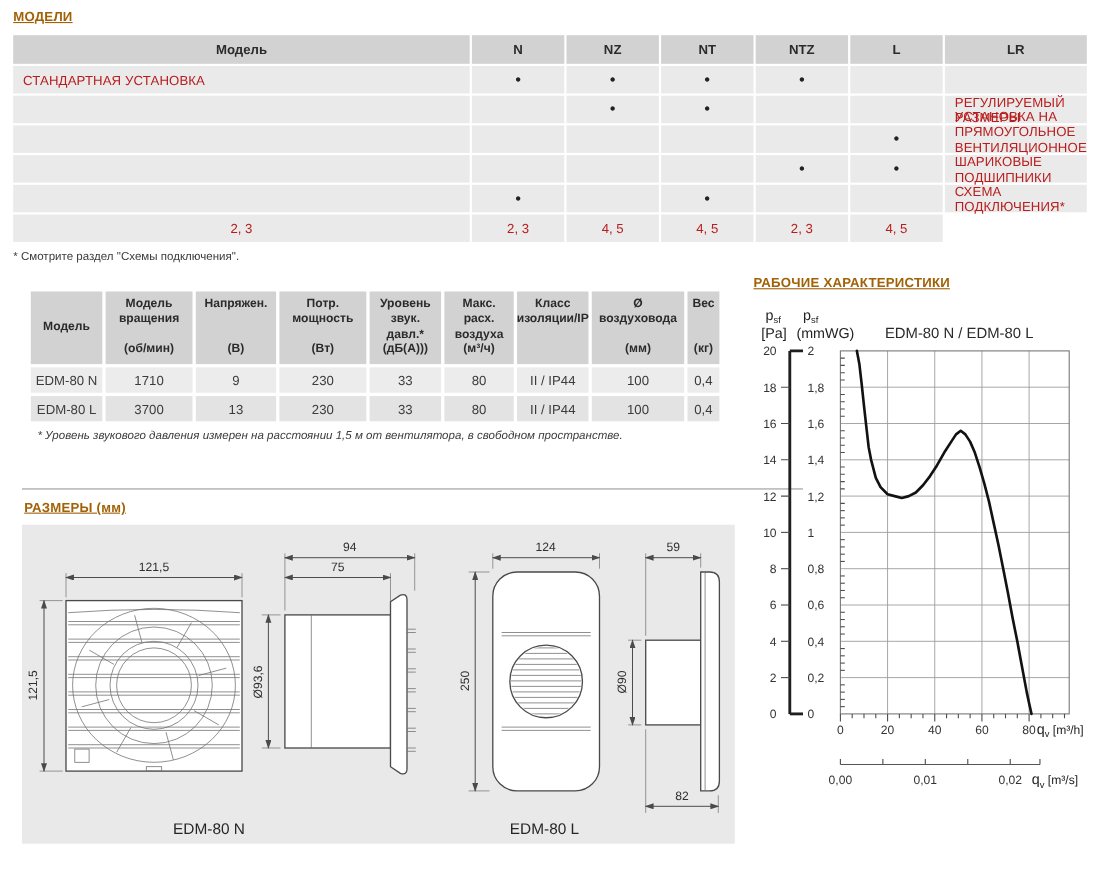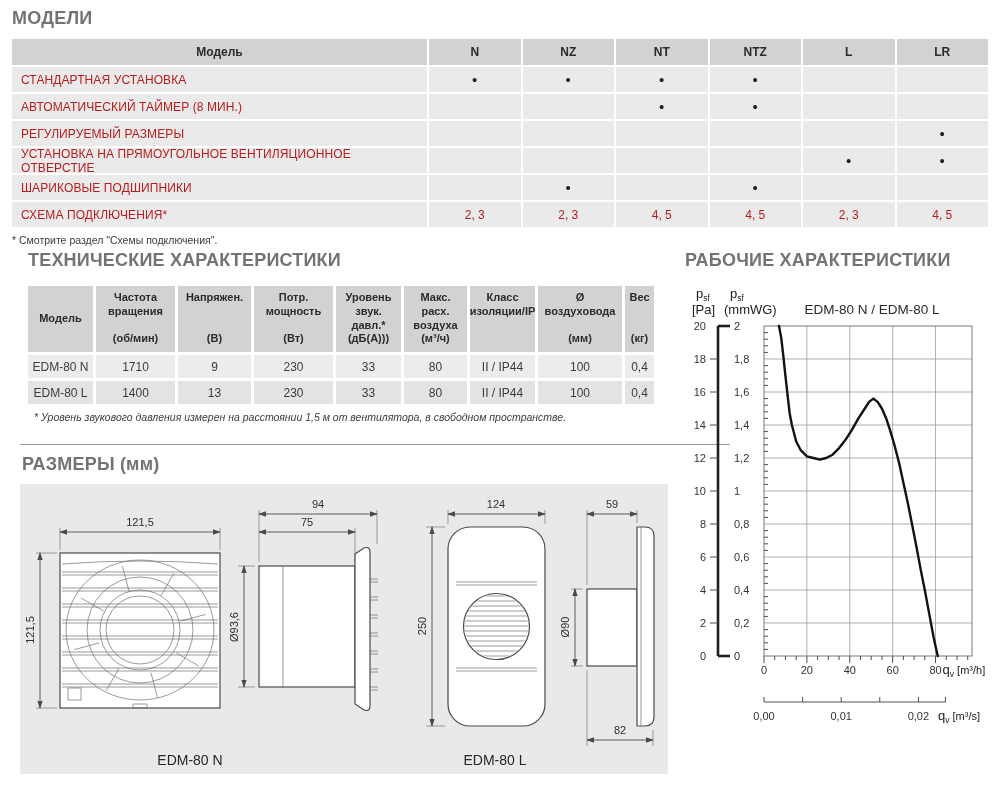--- a/index.html
+++ b/index.html
@@ -1,18 +1,18 @@
 <!DOCTYPE html>
 <html><head>
 <meta charset="utf-8">
 <style>
   html,body{margin:0;padding:0;background:#fff;}
   body{font-family:"Liberation Sans","DejaVu Sans",sans-serif;color:#3a3a3a;}
   .page{position:relative;width:1000px;height:791px;background:#fff;overflow:hidden;}
-  .sec-title{font-size:18px;font-weight:700;color:#737373;letter-spacing:.2px;margin:0;}
+  .sec-title{font-size:12px;font-weight:700;color:#a16207;letter-spacing:.2px;margin:0;text-decoration:underline;}
 
   
   #sec-models{position:absolute;left:12px;top:8px;width:976px;}
   #models-table{margin-top:10px;display:grid;grid-template-columns:415px repeat(6,1fr);gap:2px;}
   .mt-cell{background:#eaeaea;height:25px;display:flex;align-items:center;justify-content:center;
            font-size:12px;color:#b91c1c;}
   .mt-hdr{background:#d2d2d2;font-weight:700;height:26px;color:#2b2b2b;}
   .mt-label{justify-content:flex-start;padding-left:9px;letter-spacing:.1px;}
   .mt-dot{font-size:15px;color:#222;}
   .footnote{font-size:10.5px;color:#3c3c3c;margin-top:7px;}
@@ -69,21 +69,20 @@
         <div class="mt-cell mt-hdr">NTZ</div>
         <div class="mt-cell mt-hdr">L</div>
         <div class="mt-cell mt-hdr">LR</div>
         <div class="mt-cell mt-label">СТАНДАРТНАЯ УСТАНОВКА</div>
         <div class="mt-cell mt-dot">•</div>
         <div class="mt-cell mt-dot">•</div>
         <div class="mt-cell mt-dot">•</div>
         <div class="mt-cell mt-dot">•</div>
         <div class="mt-cell"></div>
         <div class="mt-cell"></div>
-        <div class="mt-cell mt-label">АВТОМАТИЧЕСКИЙ ТАЙМЕР (8 МИН.)</div>
         <div class="mt-cell"></div>
         <div class="mt-cell"></div>
         <div class="mt-cell mt-dot">•</div>
         <div class="mt-cell mt-dot">•</div>
         <div class="mt-cell"></div>
         <div class="mt-cell"></div>
         <div class="mt-cell mt-label">РЕГУЛИРУЕМЫЙ РАЗМЕРЫ</div>
         <div class="mt-cell"></div>
         <div class="mt-cell"></div>
         <div class="mt-cell"></div>
@@ -109,27 +108,26 @@
         <div class="mt-cell">2, 3</div>
         <div class="mt-cell">4, 5</div>
         <div class="mt-cell">4, 5</div>
         <div class="mt-cell">2, 3</div>
         <div class="mt-cell">4, 5</div>
       </div>
     <div class="footnote">* Смотрите раздел "Схемы подключения".</div>
   </section>
 
   <section id="sec-tech">
-    <h2 class="sec-title">ТЕХНИЧЕСКИЕ ХАРАКТЕРИСТИКИ</h2>
     <div id="tech-table">
         <div class="th-cell th-center">
           <span>Модель</span>
         </div>
         <div class="th-cell">
-          <span>Частота вращения</span>
+          <span>Модель вращения</span>
           <span>(об/мин)</span>
         </div>
         <div class="th-cell">
           <span>Напряжен.</span>
           <span>(В)</span>
         </div>
         <div class="th-cell">
           <span>Потр. мощность</span>
           <span>(Вт)</span>
         </div>
@@ -155,21 +153,21 @@
         <div class="td-cell row0">EDM-80 N</div>
         <div class="td-cell row0">1710</div>
         <div class="td-cell row0">9</div>
         <div class="td-cell row0">230</div>
         <div class="td-cell row0">33</div>
         <div class="td-cell row0">80</div>
         <div class="td-cell row0">II / IP44</div>
         <div class="td-cell row0">100</div>
         <div class="td-cell row0">0,4</div>
         <div class="td-cell row1">EDM-80 L</div>
-        <div class="td-cell row1">1400</div>
+        <div class="td-cell row1">3700</div>
         <div class="td-cell row1">13</div>
         <div class="td-cell row1">230</div>
         <div class="td-cell row1">33</div>
         <div class="td-cell row1">80</div>
         <div class="td-cell row1">II / IP44</div>
         <div class="td-cell row1">100</div>
         <div class="td-cell row1">0,4</div>
       </div>
     <div class="footnote" id="tech-foot">* Уровень звукового давления измерен на расстоянии 1,5 м от вентилятора, в свободном пространстве.</div>
   </section>

